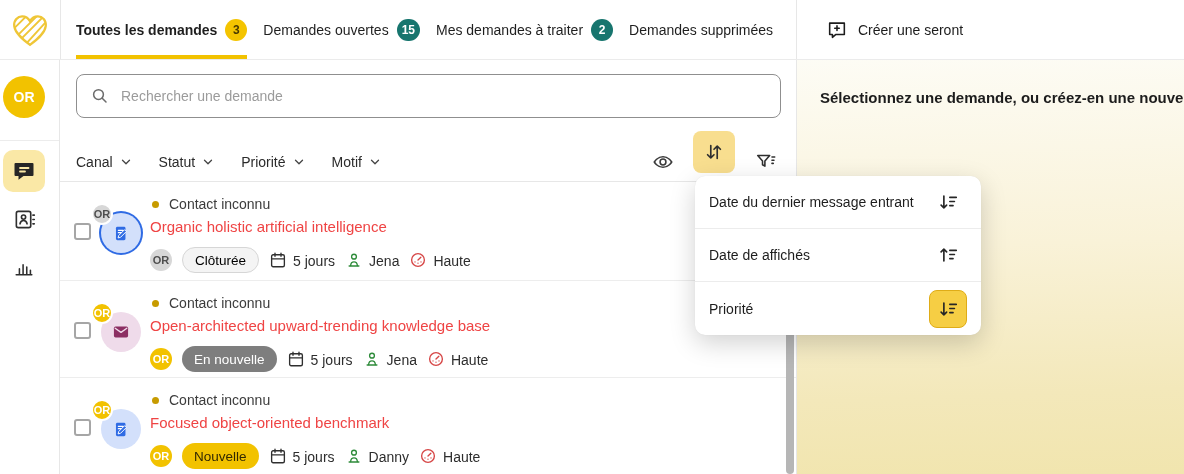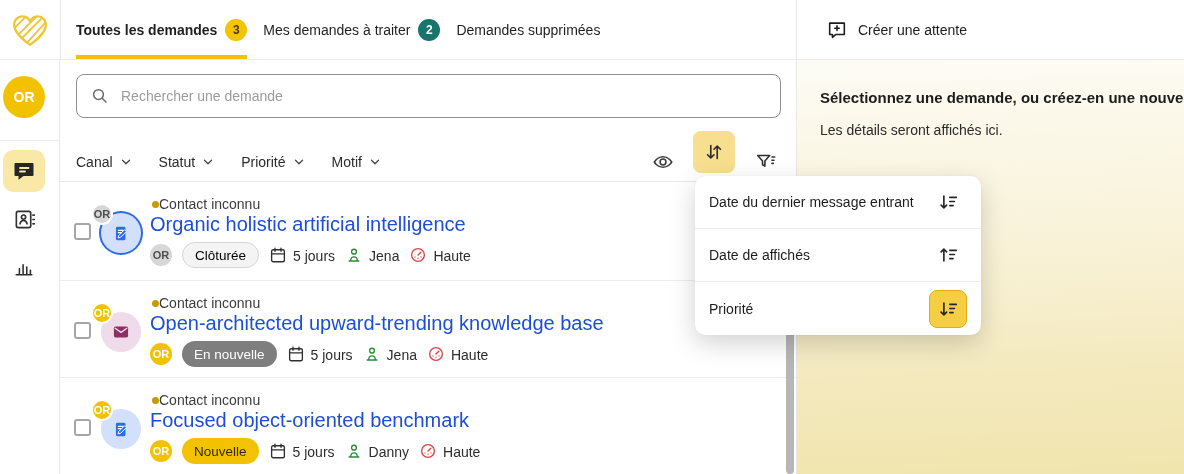--- a/index.html
+++ b/index.html
@@ -55,23 +55,23 @@
   .row:first-child{height:99px;}
   .row-check{position:absolute;left:14px;top:41px;width:17px;height:17px;border:2px solid #a6a6a6;border-radius:3px;background:#fff;box-sizing:border-box;cursor:pointer;}
   .row-avatar{position:absolute;left:41px;top:31px;width:40px;height:40px;border-radius:50%;display:flex;align-items:center;justify-content:center;}
   .row-avatar.channel-form{background:#D3E0FB;}
   .row-avatar.channel-email{background:#EFDBEA;}
   .row.selected .row-avatar{box-shadow:0 0 0 2px #2F6BE4;}
   .row-badge{position:absolute;left:-10px;top:-10px;width:22px;height:22px;border-radius:50%;font-size:11px;font-weight:bold;display:flex;align-items:center;justify-content:center;border:2px solid #fff;box-sizing:border-box;}
   .badge-gray{background:#D7D7D7;color:#4f4f4f;}
   .badge-yellow2{background:var(--accent);color:#fff;}
   .row-content{position:absolute;left:90px;top:13px;}
-  .line-contact{display:flex;align-items:center;gap:0;font-size:14px;color:#3c3c3c;height:18px;}
+  .line-contact{display:flex;align-items:center;gap:10px;font-size:14px;color:#3c3c3c;height:18px;}
   .dot{width:7px;height:7px;border-radius:50%;background:#C79B00;margin-left:2px;flex:0 0 auto;}
-  .line-title{font-size:20px;color:#1d4ed8;height:20px;white-space:nowrap;}
+  .line-title{margin-top:5px;font-size:15px;color:#ef4444;height:20px;white-space:nowrap;}
   .line-meta{margin-top:9px;display:flex;align-items:center;gap:10px;font-size:14px;color:#2d2d2d;}
   .meta-or{width:22px;height:22px;border-radius:50%;font-size:11px;font-weight:bold;display:flex;align-items:center;justify-content:center;flex:0 0 auto;}
   .chip{height:26px;display:inline-flex;align-items:center;padding:0 12px;border-radius:13px;font-size:13.5px;box-sizing:border-box;white-space:nowrap;}
   .chip.closed{background:#F4F4F4;border:1px solid #D6D6D6;color:#000000;text-align:center;}
   .chip.pending{background:#7E7E7E;color:#fff;}
   .chip.new{background:var(--accent);color:#332900;}
   .meta-item{display:flex;align-items:flex-end;gap:6px;white-space:nowrap;}
 
   
   .sort-menu{position:absolute;left:695px;top:176px;width:286px;background:#fff;border-radius:10px;box-shadow:0 8px 26px rgba(0,0,0,.18),0 0 1px rgba(0,0,0,.1);z-index:20;overflow:hidden;}
@@ -107,36 +107,40 @@
             <path d="M12 20.5C8.5 17.8 3.5 14 3 9.8 2.6 6.4 5 4.2 7.5 4.2c2 0 3.6 1.2 4.5 2.8.9-1.6 2.5-2.8 4.5-2.8 2.5 0 4.9 2.2 4.5 5.6-.5 4.2-5.5 8-9 10.7z" fill="none" stroke="#EFC637" stroke-width="1.3"></path>
           </svg>
         </span>
     </div>
     <div class="tab-bar">
         <div class="tab active">
           <span>Toutes les demandes</span>
           <span class="badge yellow">3</span>
         </div>
         <div class="tab">
+          <span>Demandes ouvertes</span>
+          <span class="badge teal">15</span>
+        </div>
+        <div class="tab">
           <span>Mes demandes à traiter</span>
           <span class="badge teal">2</span>
         </div>
         <div class="tab">
           <span>Demandes supprimées</span>
         </div>
       </div>
     <div class="header-divider"></div>
     <button class="create-btn">
       <span class="icon">
           <svg width="22" height="22" viewBox="0 0 24 24" fill="none" stroke="#1c1c1c" stroke-width="1.7" stroke-linecap="round" stroke-linejoin="round">
             <path d="M4 4.5h16v12.5h-9.5L7 20v-3H4z"></path>
             <path d="M12 7.5v5M9.5 10h5"></path>
           </svg>
         </span>
-      <span>Créer une attente</span>
+      <span>Créer une seront</span>
     </button>
   </div>
 
   <div class="sidebar">
     <div class="sb-avatar">OR</div>
     <div class="sb-divider"></div>
     <div class="sb-nav">
         <div class="sb-item active">
           <span class="icon">
             <svg width="24" height="24" viewBox="0 0 24 24">
@@ -427,17 +431,16 @@
               <path d="M7.5 5.5v13M4.5 15.5l3 3 3-3"></path>
               <path d="M14 7h7M14 11.5h5M14 16h3.5"></path>
             </svg>
           </span>
         </span>
       </div>
     </div>
 
   <div class="detail">
     <div class="detail-title">Sélectionnez une demande, ou créez-en une nouvelle.</div>
-    <div class="detail-sub">Les détails seront affichés ici.</div>
   </div>
 
   <div class="scroll-thumb"></div>
 </div>
 
 </body></html>

